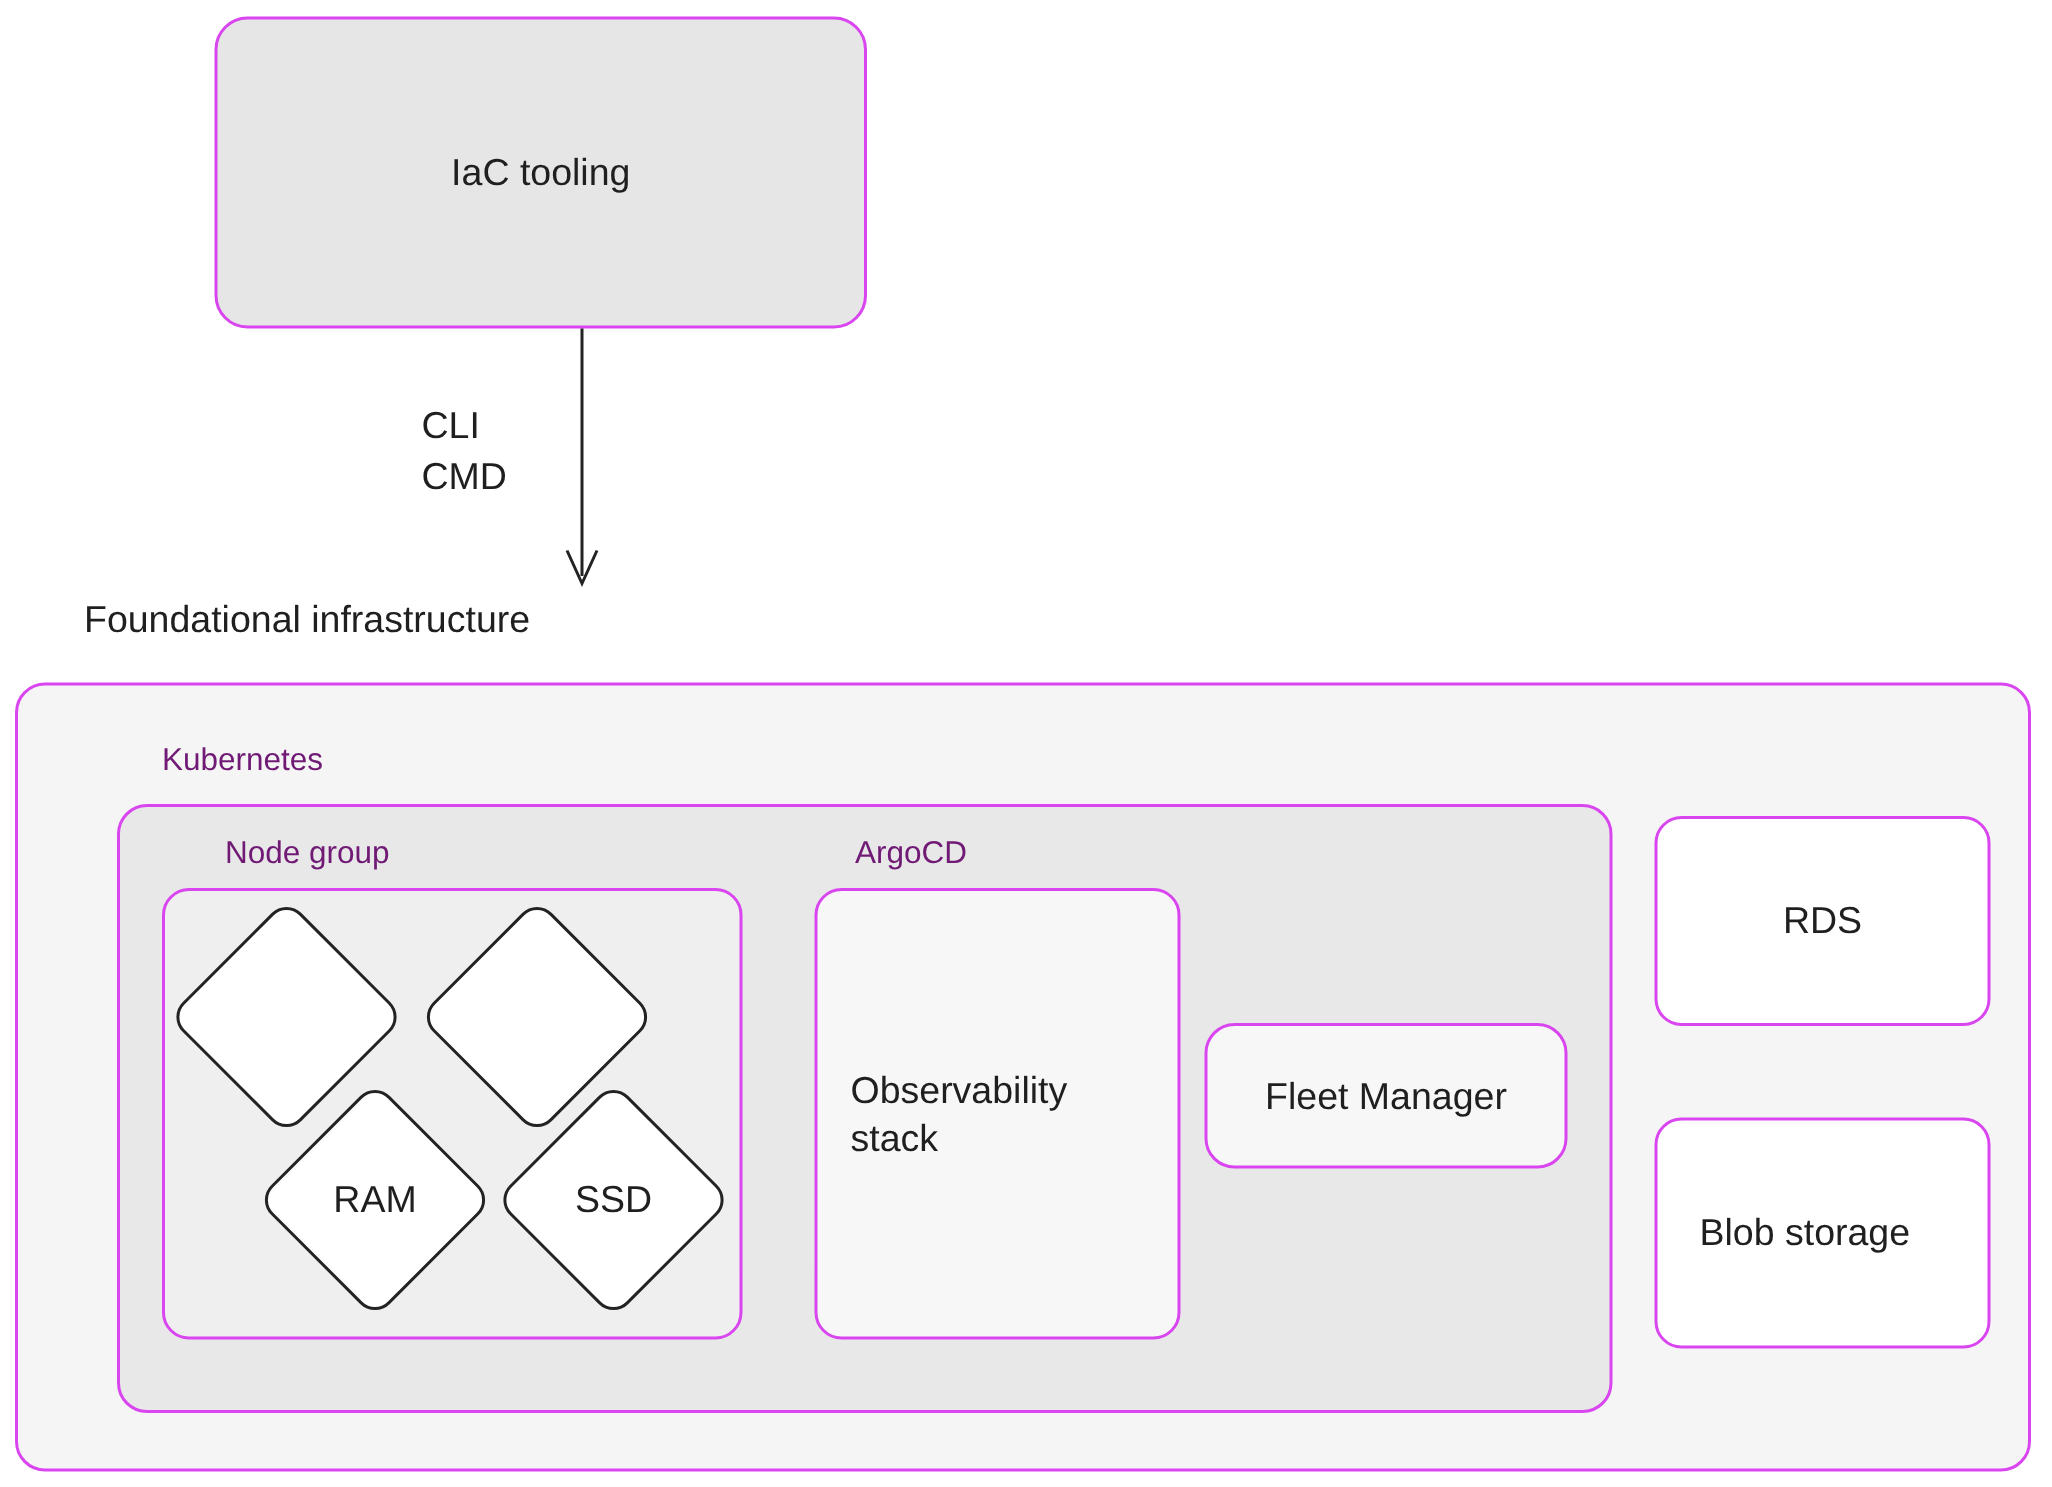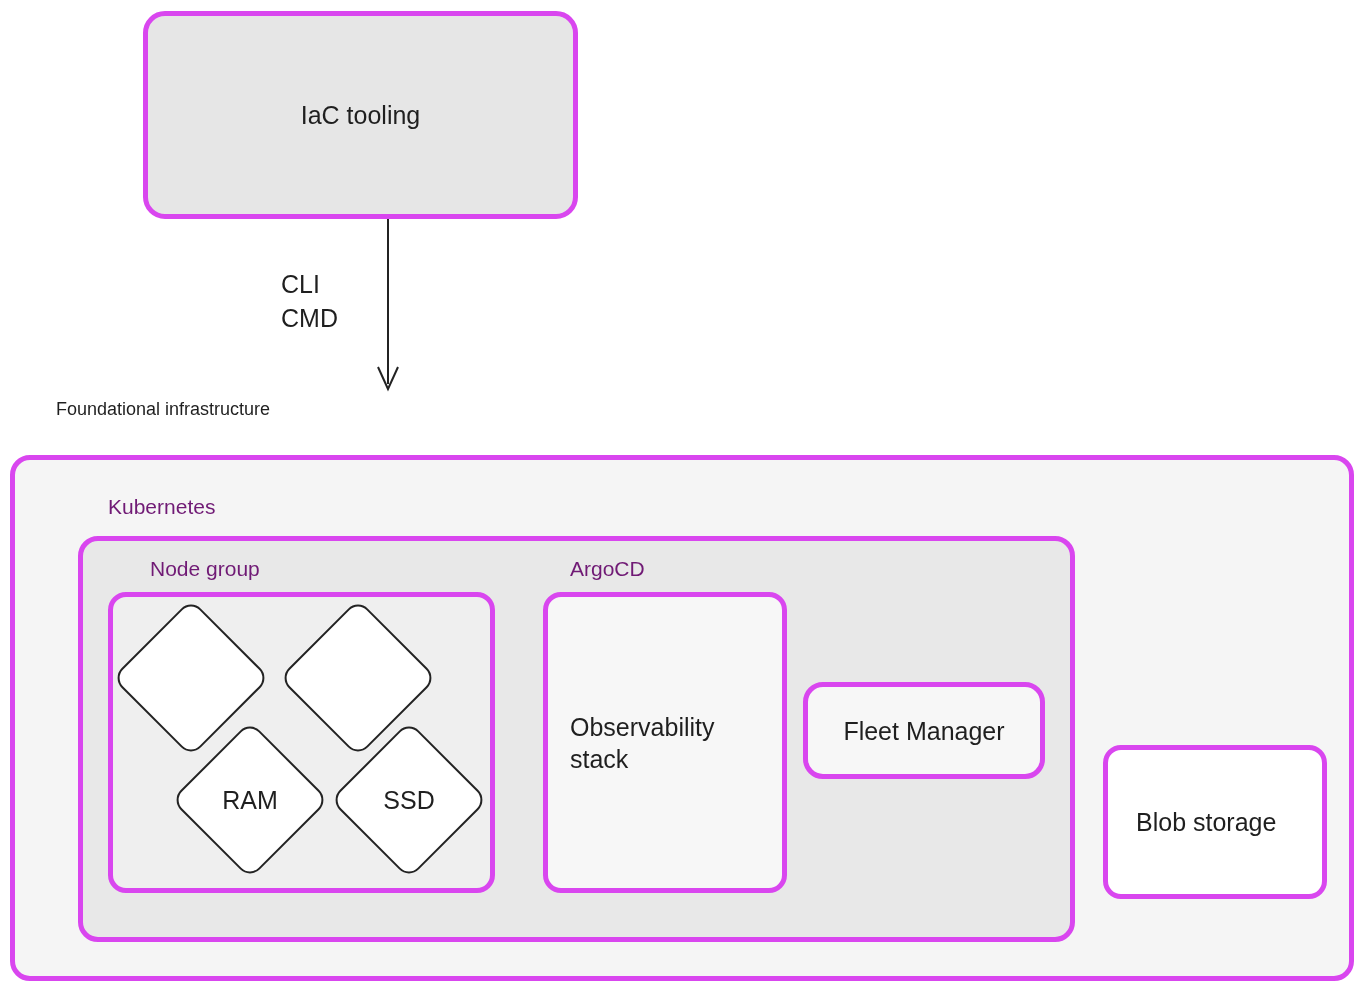--- a/index.html
+++ b/index.html
@@ -17,21 +17,21 @@
     width: 1368px;
     height: 991px;
     background: #ffffff;
     overflow: hidden;
   }
 
   
   .node {
     position: absolute;
     box-sizing: border-box;
-    border: 5px solid #d946ef;
+    border: 2px solid #d946ef;
     border-radius: 16px;
     display: flex;
   }
   .node > .label {
     display: block;
     line-height: 1.28;
     white-space: pre-line;
   }
 
   
@@ -67,21 +67,21 @@
     line-height: 1.34;
     white-space: pre-line;
     text-align: left;
   }
 
   
   #foundational-caption {
     position: absolute;
     left: 56px;
     top: 399px;
-    font-size: 18px;
+    font-size: 25px;
     white-space: nowrap;
   }
 
   
   #foundational-container {
     left: 10px;
     top: 455px;
     width: 1344px;
     height: 526px;
     background: #f5f5f5;
@@ -253,18 +253,21 @@
   <div class="group-caption" id="argocd-caption">ArgoCD</div>
 
   <div class="node" id="observability-stack">
     <span class="label">Observability stack</span>
   </div>
 
   <div class="node" id="fleet-manager">
     <span class="label">Fleet Manager</span>
   </div>
 
+  <div class="node" id="rds-node">
+    <span class="label">RDS</span>
+  </div>
 
   <div class="node" id="blob-storage-node">
     <span class="label">Blob storage</span>
   </div>
 
 </div>
 
 </body></html>

